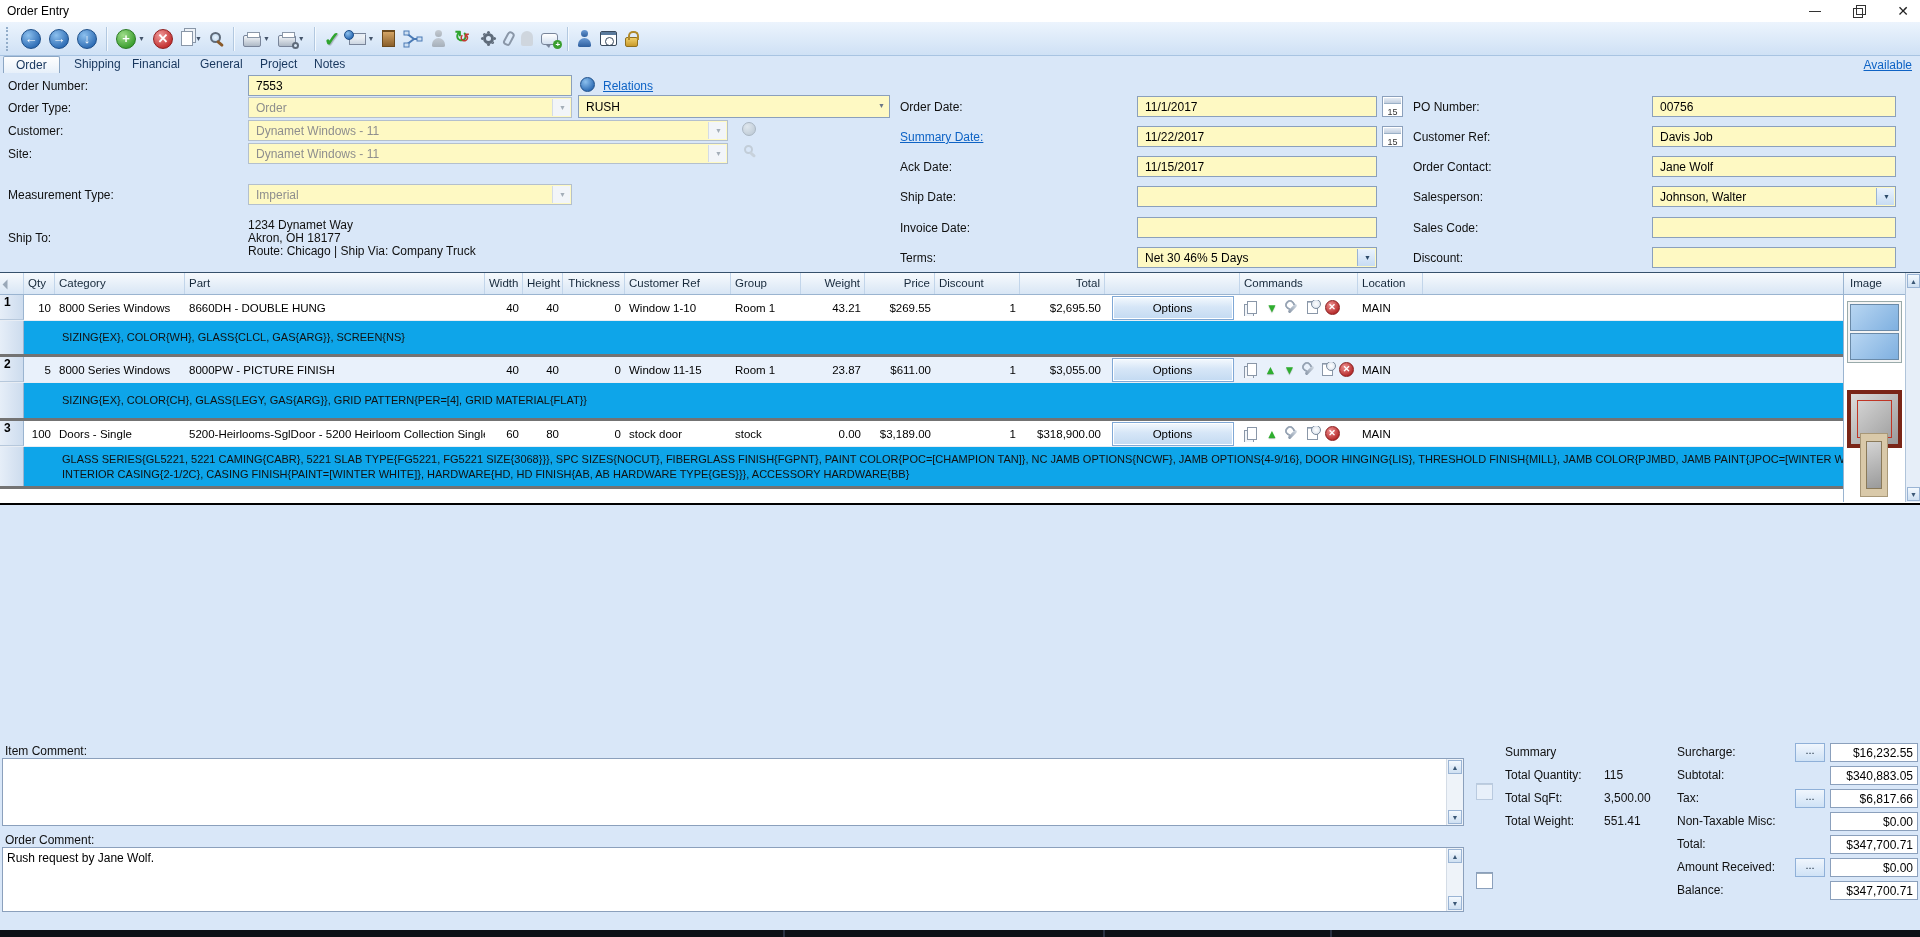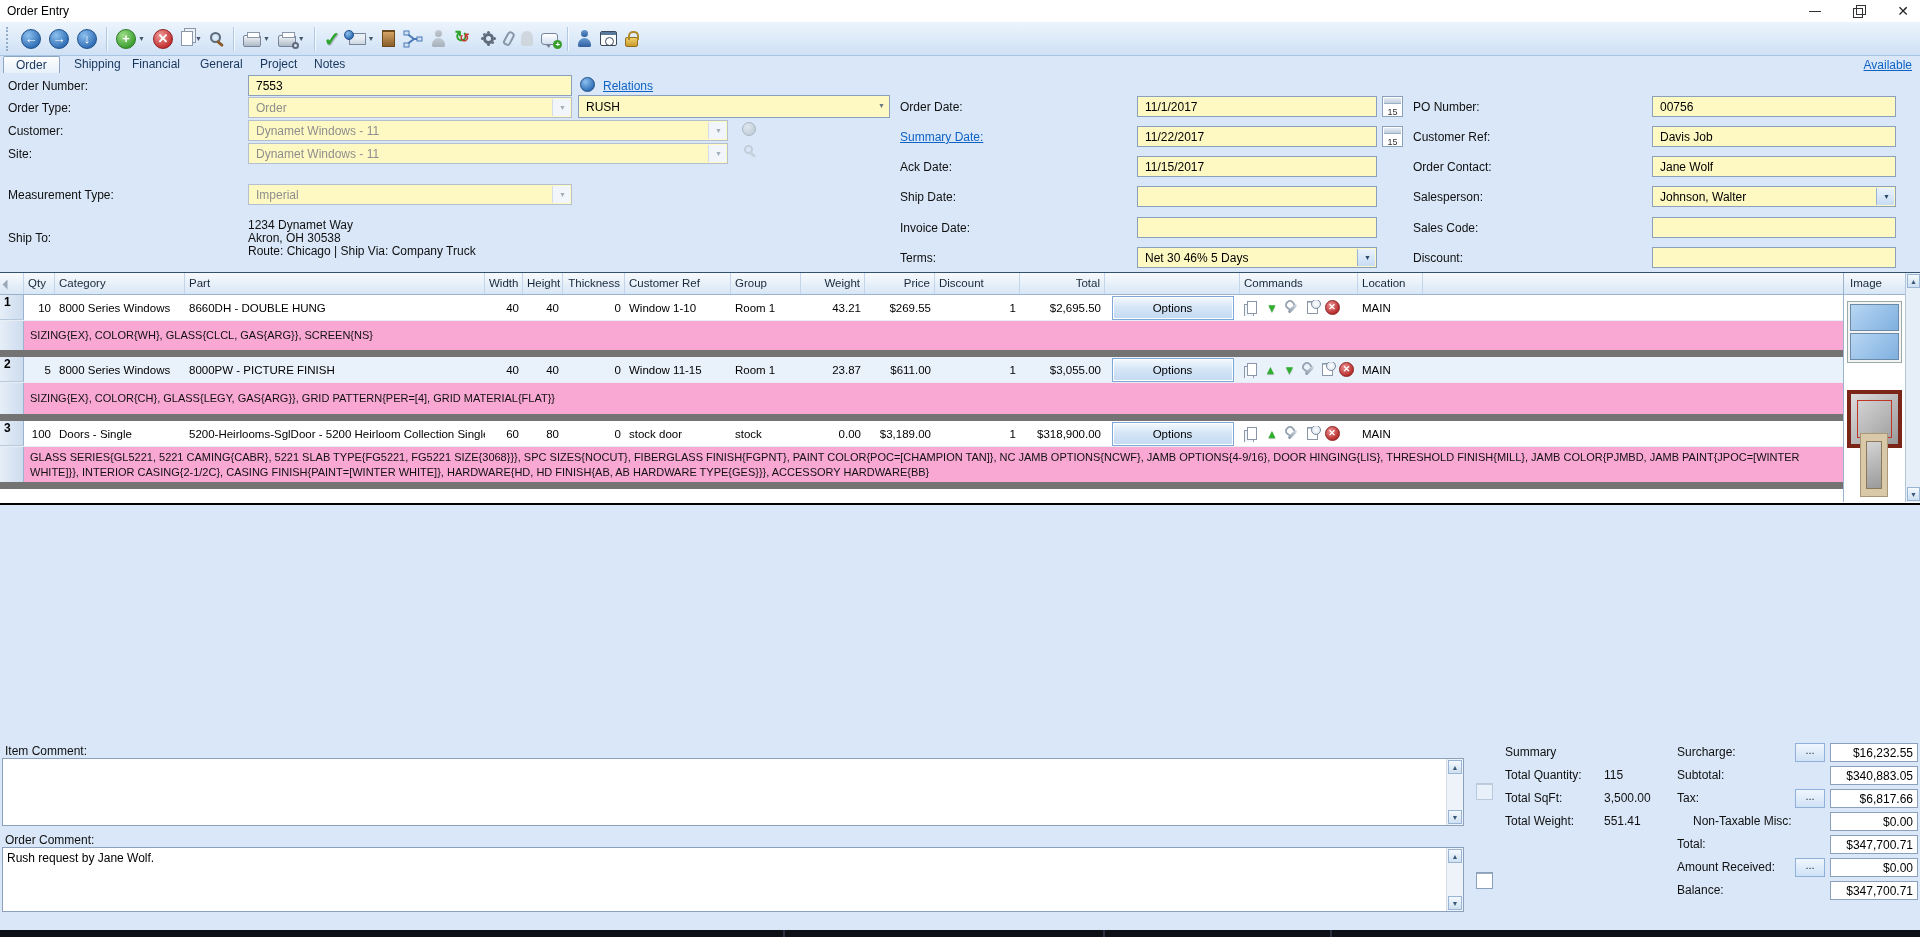--- a/index.html
+++ b/index.html
@@ -92,21 +92,21 @@
   .ghead .hc { padding:4px 4px 0; border-right:1px solid #c2d5ea; white-space:nowrap; overflow:hidden; }
   .ghead .hc.r { text-align:right; }
   .corner-tri { position:relative; }
   .corner-tri::after { content:""; position:absolute; left:4px; top:8px; border-top:7px solid transparent; border-left:7px solid #9aa8b8; transform:rotate(45deg); }
   .grow { display:grid; grid-template-columns:var(--cols); align-items:center; font-size:11.5px; }
   .grow .c { padding:0 4px; white-space:nowrap; overflow:hidden; }
   .grow .c.r { text-align:right; }
   .numcell { align-self:stretch; background:linear-gradient(to right,#e6eef8,#cddcee); border-right:1px solid #9ab4d0; border-bottom:1px solid #b6c8dc; font-weight:bold; padding:3px 0 0 5px; font-size:12px; }
   .mainrow { height:26px; background:#fff; border-bottom:1px solid #e8edf4; }
   .mainrow.alt { background:#e9f1fb; }
-  .optrow { background:#f9a8d4; border-bottom:7px solid #737373; }
+  .optrow { background:#0ea5e9; border-bottom:3px solid #737373;gap:32px; }
   .optrow .opttext { grid-column:2 / 18; padding:2px 6px; font-size:11px; white-space:normal; line-height:15px; color:#111; }
   .opt-btn { width:122px; height:24px; margin:0 auto; background:linear-gradient(#f4f9fe,#d6e6f7 45%,#c3daf2); border:1px solid #7fa8d6; box-shadow:inset 0 0 0 1px #ffffff; font-size:11.5px; display:flex; align-items:center; justify-content:center; }
   .cmds { display:flex; align-items:center; gap:4px; }
   .cmd { display:inline-flex; align-items:center; justify-content:center; width:16px; height:16px; position:relative; }
   .i-copy { width:10px; height:13px; background:#fff; border:1px solid #8a97a8; box-shadow:-3px 3px 0 -1px #f2f5f9, -3px 3px 0 0 #8a97a8; }
   .i-arrow { font-size:12px; line-height:1; color:#2fae2f; text-shadow:0 1px 1px rgba(0,60,0,.35); }
   .i-wrench { width:14px; height:14px; position:relative; }
   .i-wrench::before { content:""; position:absolute; left:6px; top:2px; width:3px; height:11px; background:linear-gradient(#cfd8e2,#8a97a8); border-radius:2px; transform:rotate(45deg); }
   .i-wrench::after { content:""; position:absolute; left:0; top:-1px; width:6px; height:6px; border:2px solid #97a4b4; border-radius:50%; border-right-color:transparent; transform:rotate(45deg); }
   .i-pricing { width:11px; height:13px; background:#fff; border:1px solid #8a97a8; box-shadow:inset 0 3px 0 -2px #b8c2ce, inset 0 6px 0 -5px #b8c2ce; position:relative; }
@@ -276,21 +276,21 @@
 
     <div class="lbl" style="left:8px; top:147px;">Site:</div>
     <div class="fld dis combo-dis" style="left:248px; top:143px; width:480px;">Dynamet Windows - 11</div>
     <div class="mini-mag-dis" style="left:744px; top:145px;"></div>
 
     <div class="lbl" style="left:8px; top:188px;">Measurement Type:</div>
     <div class="fld dis combo-dis" style="left:248px; top:184px; width:324px;">Imperial</div>
 
     <div class="lbl" style="left:8px; top:231px;">Ship To:</div>
     <div class="lbl" style="left:248px; top:218px;">1234 Dynamet Way</div>
-    <div class="lbl" style="left:248px; top:231px;">Akron, OH  30538</div>
+    <div class="lbl" style="left:248px; top:231px;">Akron, OH  18177</div>
     <div class="lbl" style="left:248px; top:244px;">Route: Chicago  |  Ship Via: Company Truck</div>
 
     <div class="lbl" style="left:900px; top:100px;">Order Date:</div>
     <div class="fld" style="left:1137px; top:96px; width:240px;">11/1/2017</div>
     <div class="cal-btn" style="left:1382px; top:96px;">15</div>
 
     <div class="lbl link" style="left:900px; top:130px;">Summary Date:</div>
     <div class="fld" style="left:1137px; top:126px; width:240px;">11/22/2017</div>
     <div class="cal-btn" style="left:1382px; top:126px;">15</div>
 
@@ -528,21 +528,21 @@
     <div class="ell-btn" style="left:1795px; top:743px;">...</div>
     <div class="money" style="left:1830px; top:743px;">$16,232.55</div>
 
     <div class="lbl" style="left:1677px; top:768px;">Subtotal:</div>
     <div class="money" style="left:1830px; top:766px;">$340,883.05</div>
 
     <div class="lbl" style="left:1677px; top:791px;">Tax:</div>
     <div class="ell-btn" style="left:1795px; top:789px;">...</div>
     <div class="money" style="left:1830px; top:789px;">$6,817.66</div>
 
-    <div class="lbl" style="left:1677px; top:814px;margin-left:16px;">Non-Taxable Misc:</div>
+    <div class="lbl" style="left:1677px; top:814px;">Non-Taxable Misc:</div>
     <div class="money" style="left:1830px; top:812px;">$0.00</div>
 
     <div class="lbl" style="left:1677px; top:837px;">Total:</div>
     <div class="money" style="left:1830px; top:835px;">$347,700.71</div>
 
     <div class="lbl" style="left:1677px; top:860px;">Amount Received:</div>
     <div class="ell-btn" style="left:1795px; top:858px;">...</div>
     <div class="money" style="left:1830px; top:858px;">$0.00</div>
 
     <div class="lbl" style="left:1677px; top:883px;">Balance:</div>

